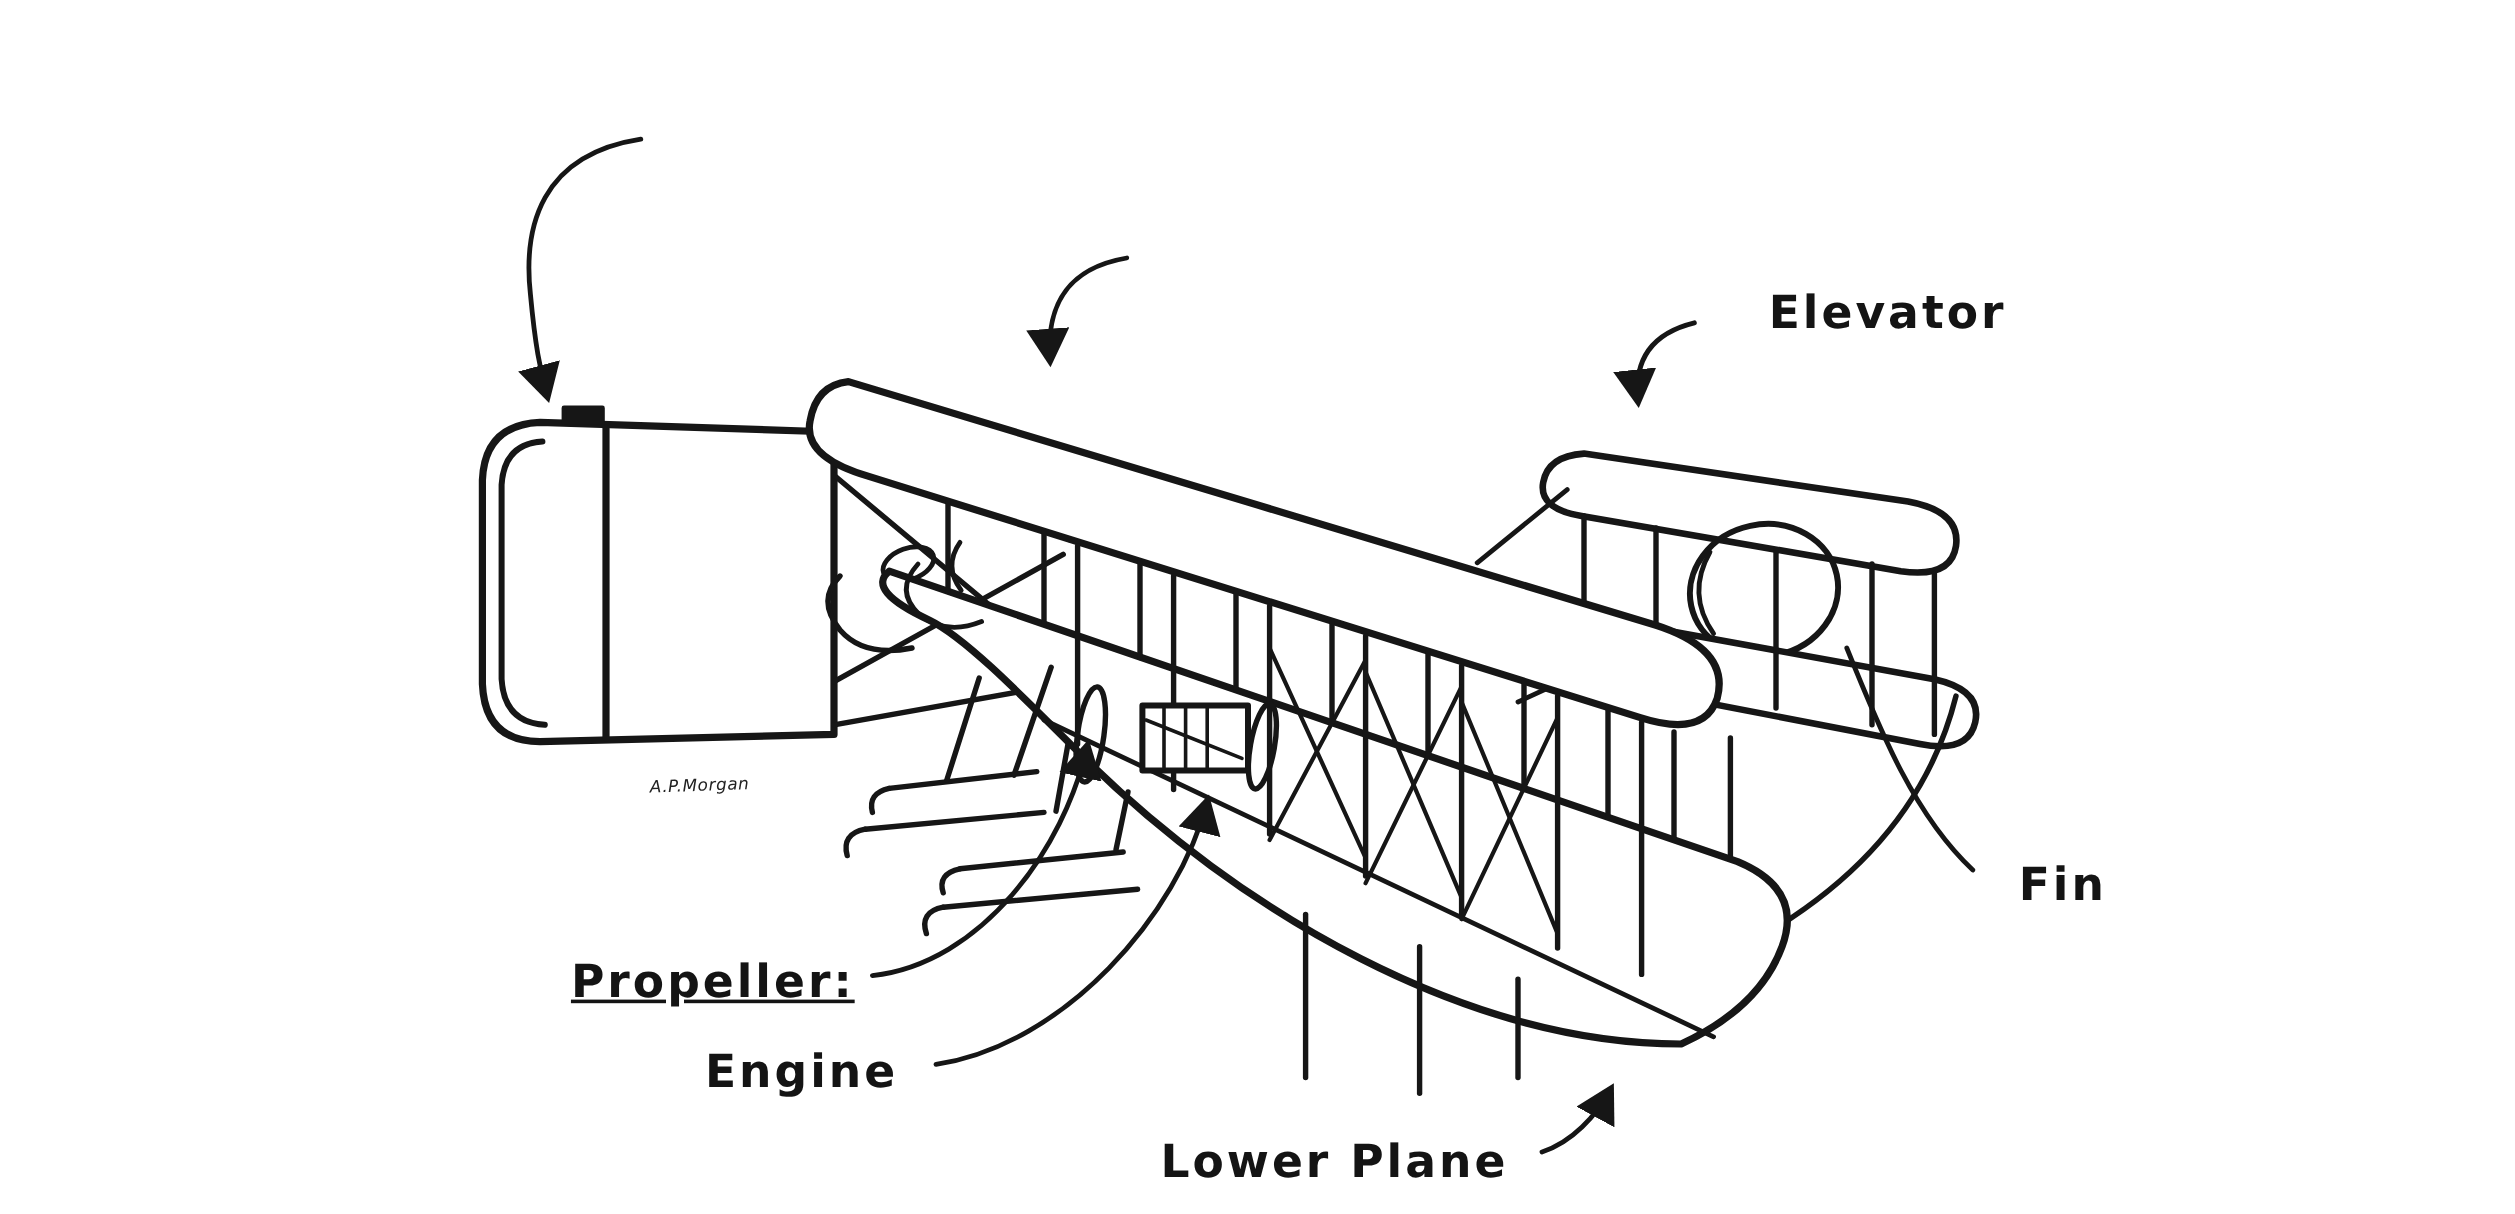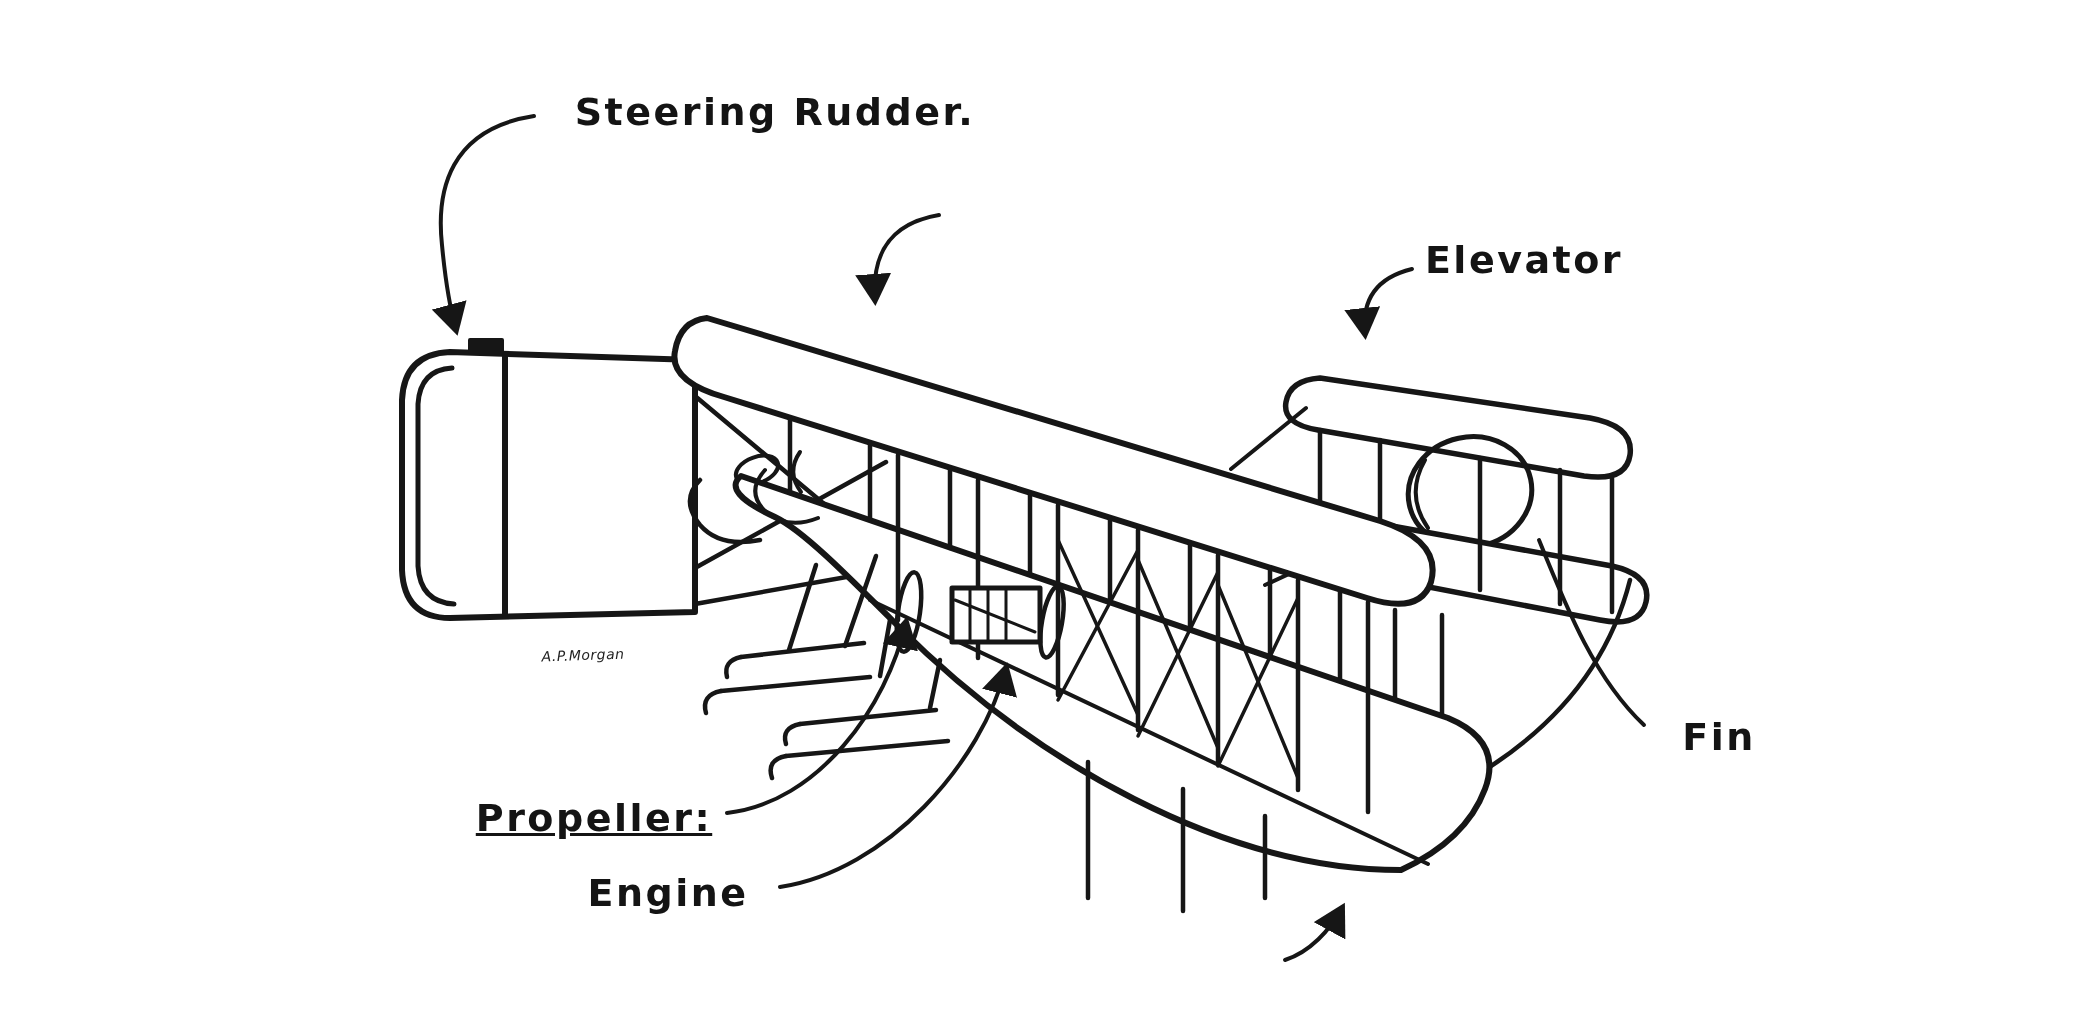--- a/index.html
+++ b/index.html
@@ -170,27 +170,27 @@
       <path d="M 534,116 C 450,129 436,190 442,245 C 446,288 450,308 456,330" marker-end="url(#arrow)"></path>
       <path d="M 939,215 C 886,224 872,258 875,300" marker-end="url(#arrow)"></path>
       <path d="M 1412,269 C 1371,279 1362,306 1365,334" marker-end="url(#arrow)"></path>
       <path d="M 1644,725 C 1596,680 1568,612 1539,540"></path>
       <path d="M 727,813 C 818,803 887,707 906,622" marker-end="url(#arrow)"></path>
       <path d="M 780,887 C 887,871 982,762 1006,668" marker-end="url(#arrow)"></path>
       <path d="M 1285,960 C 1310,952 1330,930 1342,908" marker-end="url(#arrow)"></path>
     </g>
   </svg>
 
-  <div class="lbl" style="left:775px; top:112px;">Steering Rudder.</div>
 
 
-  <div class="lbl" style="left:1524px; top:260px;">Elevator</div>
+  <div class="lbl" style="left:1573px; top:260px;">Elevator</div>
 
   <div class="lbl" style="left:1719px; top:737px;">Fin</div>
 
   <div class="lbl" style="left:594px; top:818px;text-decoration:underline;">Propeller:</div>
 
   <div class="lbl" style="left:668px; top:893px;">Engine</div>
 
+  <div class="lbl" style="left:1112px; top:968px;">Lower Plane</div>
 
   <div class="sig" style="left:583px; top:655px;">A.P.Morgan</div>
 
 </div>
 
 </body></html>

